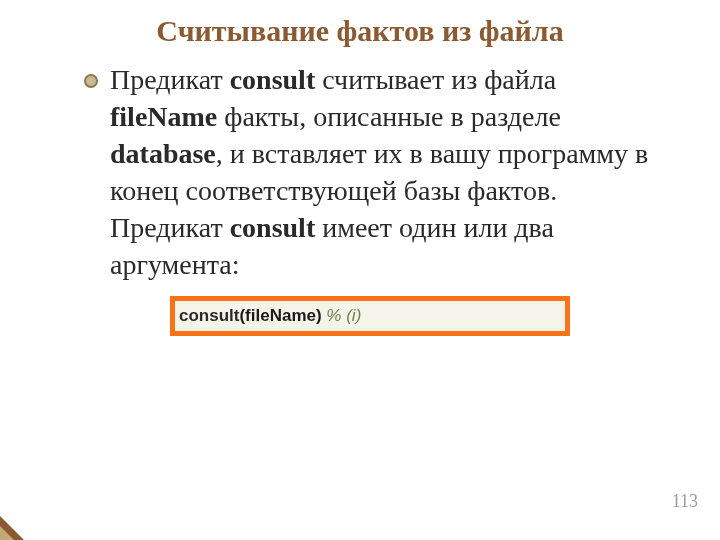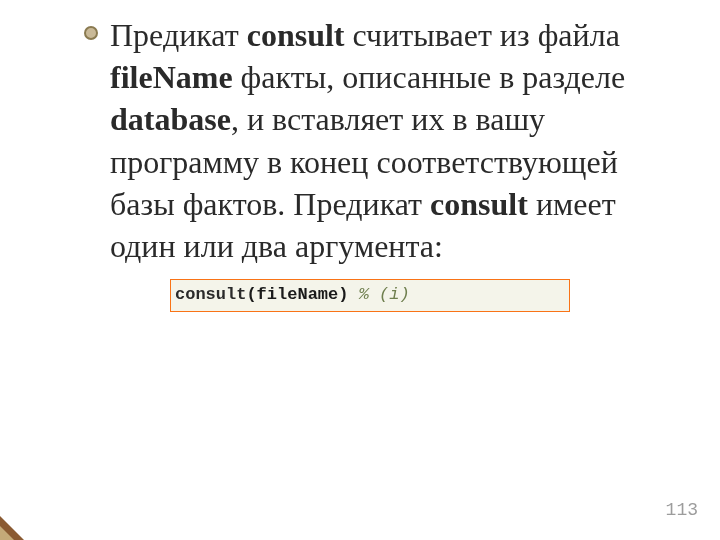--- a/index.html
+++ b/index.html
@@ -20,21 +20,21 @@
   }
   .title {
     text-align: center;
     font-size: 30px;
     font-weight: bold;
     color: #8a5a32;
     padding-top: 14px;
   }
   .body {
     padding: 14px 56px 0 110px;
-    font-size: 32px;
+    font-size: 28px;
     line-height: 1.32;
     color: #2a2a2a;
     position: relative;
   }
   .bullet-dot {
     position: absolute;
     left: 84px;
     top: 22px;
     width: 14px;
     height: 14px;
@@ -42,37 +42,37 @@
     background: #c9b997;
     border: 2.5px solid #8a7a50;
     box-sizing: border-box;
     margin-top: 4px;
   }
   .strong { font-weight: bold; }
   .code-block {
     margin: 12px 0 0 170px;
     width: 400px;
     background: #f4f4ea;
-    border: 1px solid #f97316;
-    font-family: Liberation Mono, monospace;
+    border: 5px solid #f97316;
+    font-family: Liberation Sans, sans-serif;
     font-size: 17px;
     line-height: 1.55;
     padding: 2px 4px 2px 4px;
     box-sizing: border-box;
   }
   .code-line { white-space: nowrap; }
   .kw { color: #2a2a2a; font-weight: bold; }
   .paren { color: #1a1a1a; font-weight: bold; }
   .comment { color: #6f7f4f; font-style: italic; }
   .page-num {
     position: absolute;
     right: 22px;
-    bottom: 20px;
+    bottom: 28px;
     font-size: 18px;
-    font-family: Liberation Mono, monospace;
+    font-family: Liberation Serif, serif;
     color: #9c9c9c;
   }
   .corner {
     position: absolute;
     left: 0;
     bottom: 0;
     width: 24px;
     height: 24px;
   }
   .corner::before {
@@ -90,20 +90,21 @@
     width: 0; height: 0;
     border-left: 14px solid #c4a978;
     border-top: 14px solid transparent;
   }
 </style>
 </head>
 <body>
 
 <div class="slide">
 
+  <div class="title">Считывание фактов из файла</div>
 
   <div class="body">
     <span class="bullet-dot"></span>
     <span>Предикат </span><span class="strong">consult</span><span> считывает из файла </span><span class="strong">fileName</span><span> факты, описанные в разделе </span><span class="strong">database</span><span>, и вставляет их в вашу программу в конец соответствующей базы фактов. Предикат </span><span class="strong">consult</span><span> имеет один или два аргумента:</span>
   </div>
 
   <div class="code-block">
     <div class="code-line">
       <span class="kw">consult</span><span class="paren">(fileName)</span><span class="comment"> % (i)</span>
     </div>

